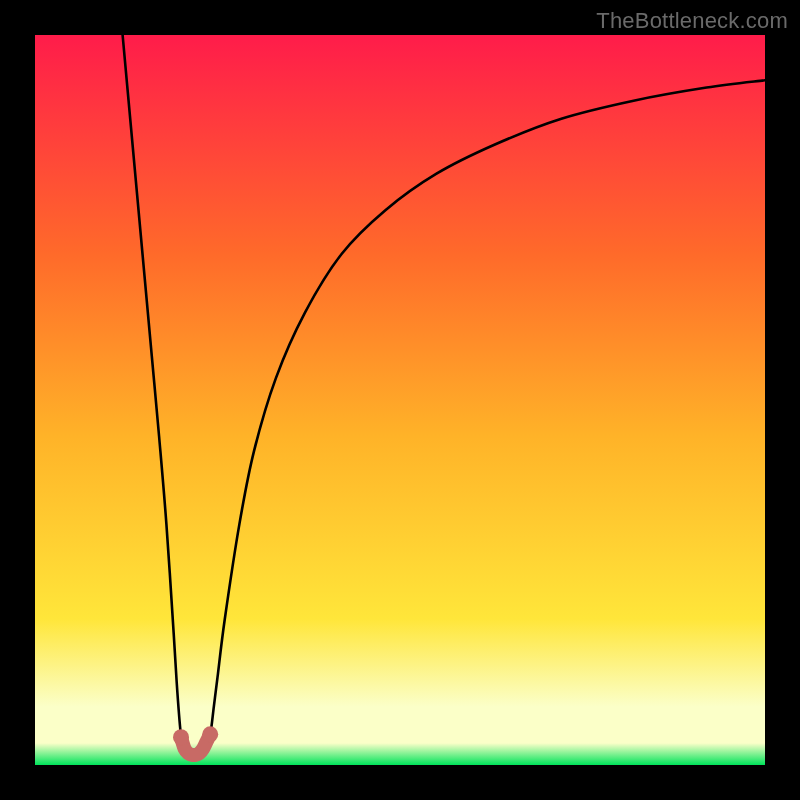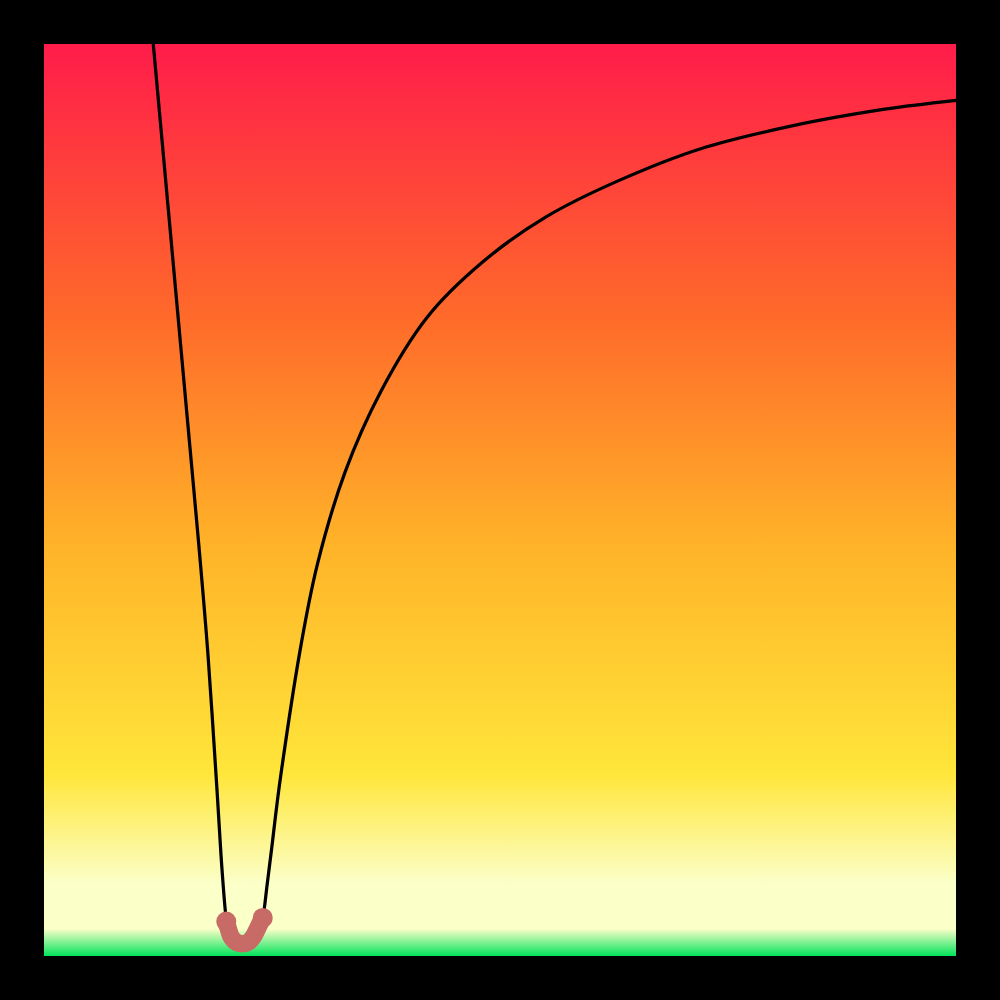--- a/index.html
+++ b/index.html
@@ -35,20 +35,21 @@
     font-weight: 400;
     user-select: none;
   }
   svg { display: block; }
 </style>
 </head>
 <body>
 
 <div class="frame">
 
+  <div class="watermark">TheBottleneck.com</div>
 
   <div class="plot-area">
     <svg id="chart-svg" width="730" height="730" viewBox="0 0 730 730">
       <defs>
         <linearGradient id="bg-grad" x1="0" y1="0" x2="0" y2="1">
           <stop id="g0" offset="0%" stop-color="#ff1c4a"></stop>
           <stop id="g1" offset="30%" stop-color="#ff6a2a"></stop>
           <stop id="g2" offset="55%" stop-color="#ffb328"></stop>
           <stop id="g3" offset="80%" stop-color="#ffe63a"></stop>
           <stop id="g4" offset="92%" stop-color="#fbffc8"></stop>

